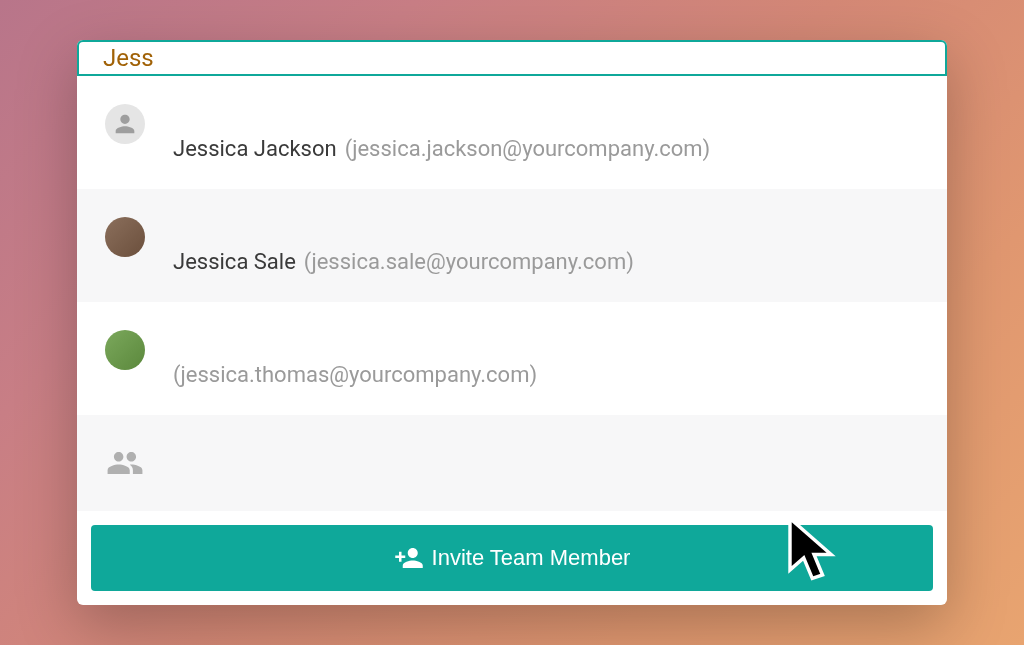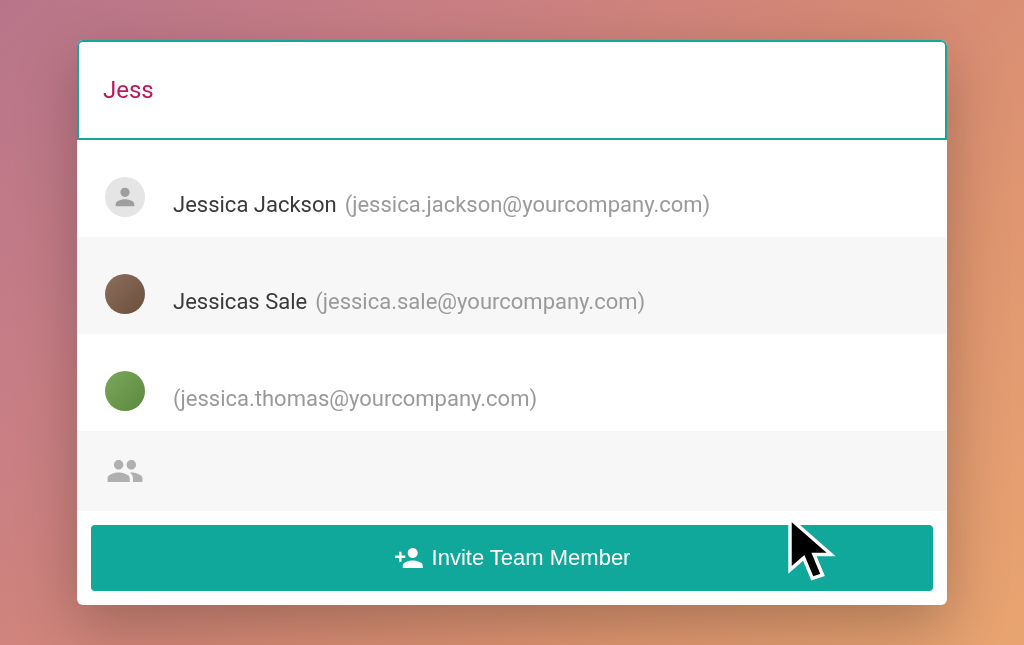--- a/index.html
+++ b/index.html
@@ -27,37 +27,37 @@
       box-shadow: 0 20px 60px rgba(0, 0, 0, 0.25);
       position: relative;
     }
     
     .search-input-wrapper {
       padding: 0;
     }
     
     .search-input {
       width: 100%;
-      padding: 34px 24px;
+      padding: 2px 24px;
       font-size: 24px;
       border: 2px solid #0fa89a;
       border-radius: 6px 6px 0 0;
       outline: none;
-      color: #be185d;
+      color: #a16207;
       font-family: inherit;
     }
     
     .results-list {
       background: #ffffff;
     }
     
     .result-item {
       display: flex;
-      align-items: flex-end;
-      padding: 20px 28px;
+      align-items: flex-start;
+      padding: 28px 28px;
       cursor: pointer;
     }
     
     .result-item:nth-child(even) {
       background: #f7f7f8;
     }
     
     .avatar {
       width: 40px;
       height: 40px;
@@ -174,21 +174,21 @@
       </div>
       <div class="result-text">
         <span class="result-name">Jessica Jackson</span>
         <span class="result-detail">(jessica.jackson@yourcompany.com)</span>
       </div>
     </div>
 
     <div class="result-item">
       <div class="avatar avatar-photo-1"></div>
       <div class="result-text">
-        <span class="result-name">Jessicas Sale</span>
+        <span class="result-name">Jessica Sale</span>
         <span class="result-detail">(jessica.sale@yourcompany.com)</span>
       </div>
     </div>
 
     <div class="result-item">
       <div class="avatar avatar-photo-2"></div>
       <div class="result-text">
         <span class="result-detail">(jessica.thomas@yourcompany.com)</span>
       </div>
     </div>

